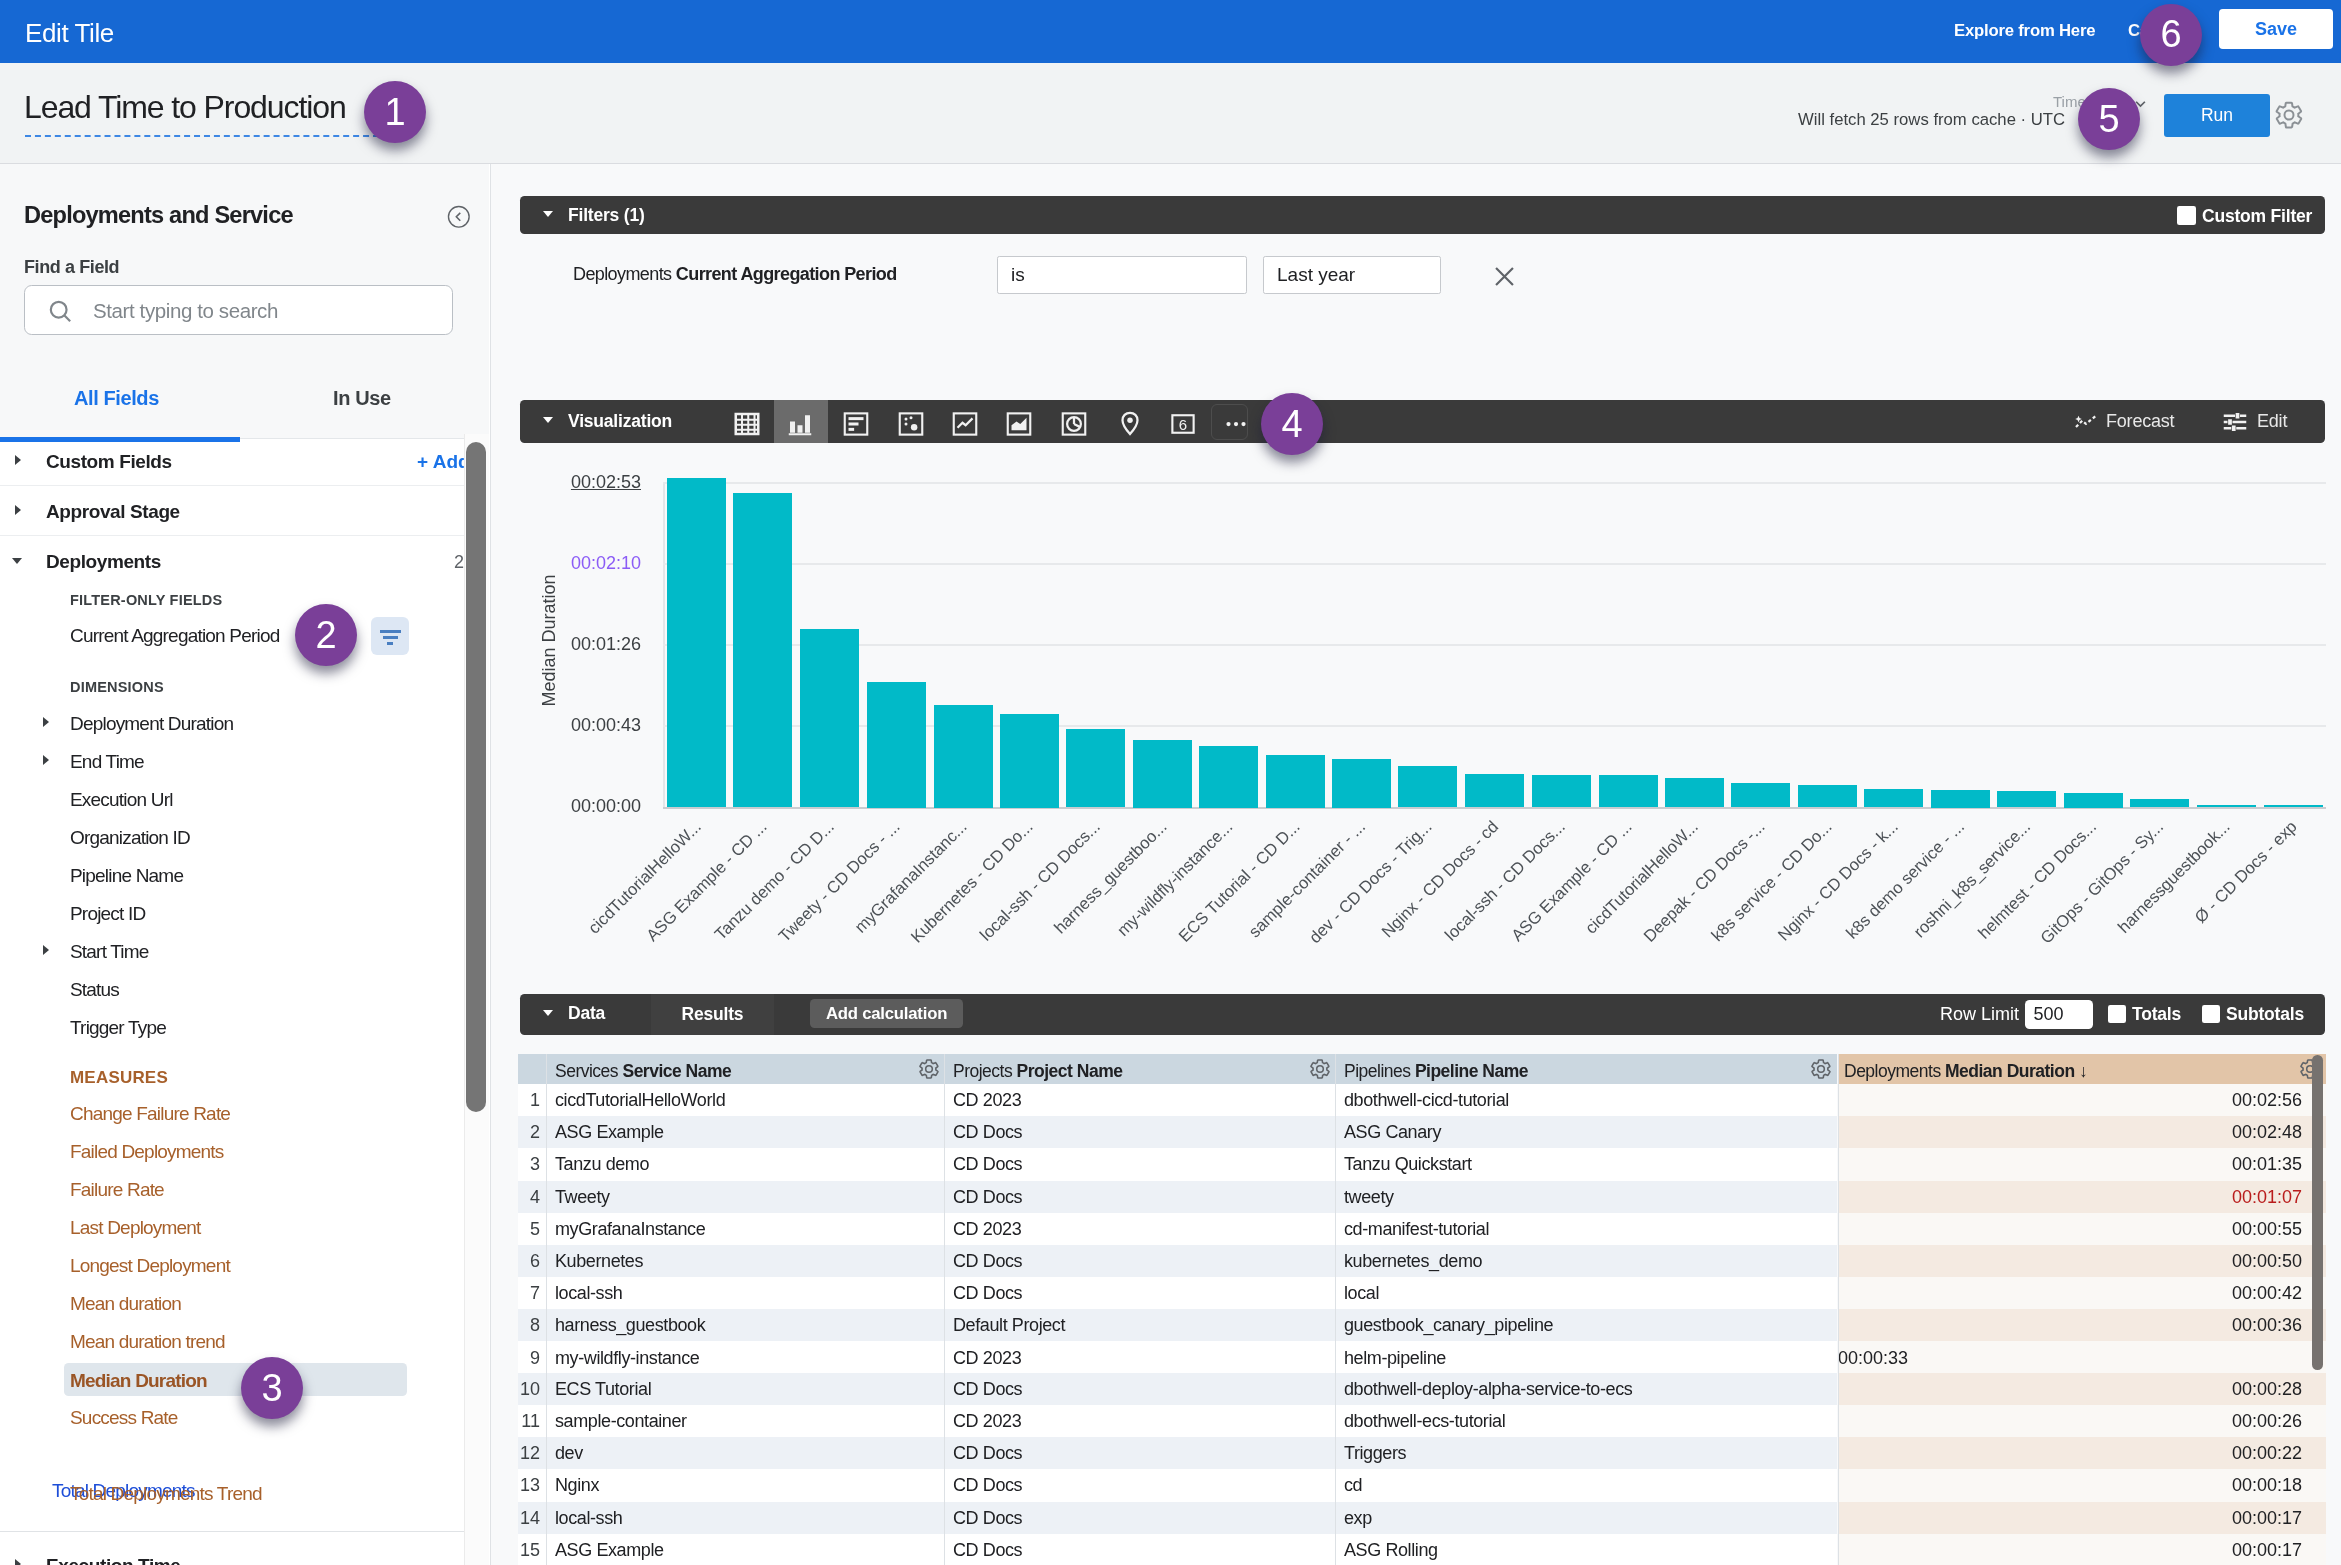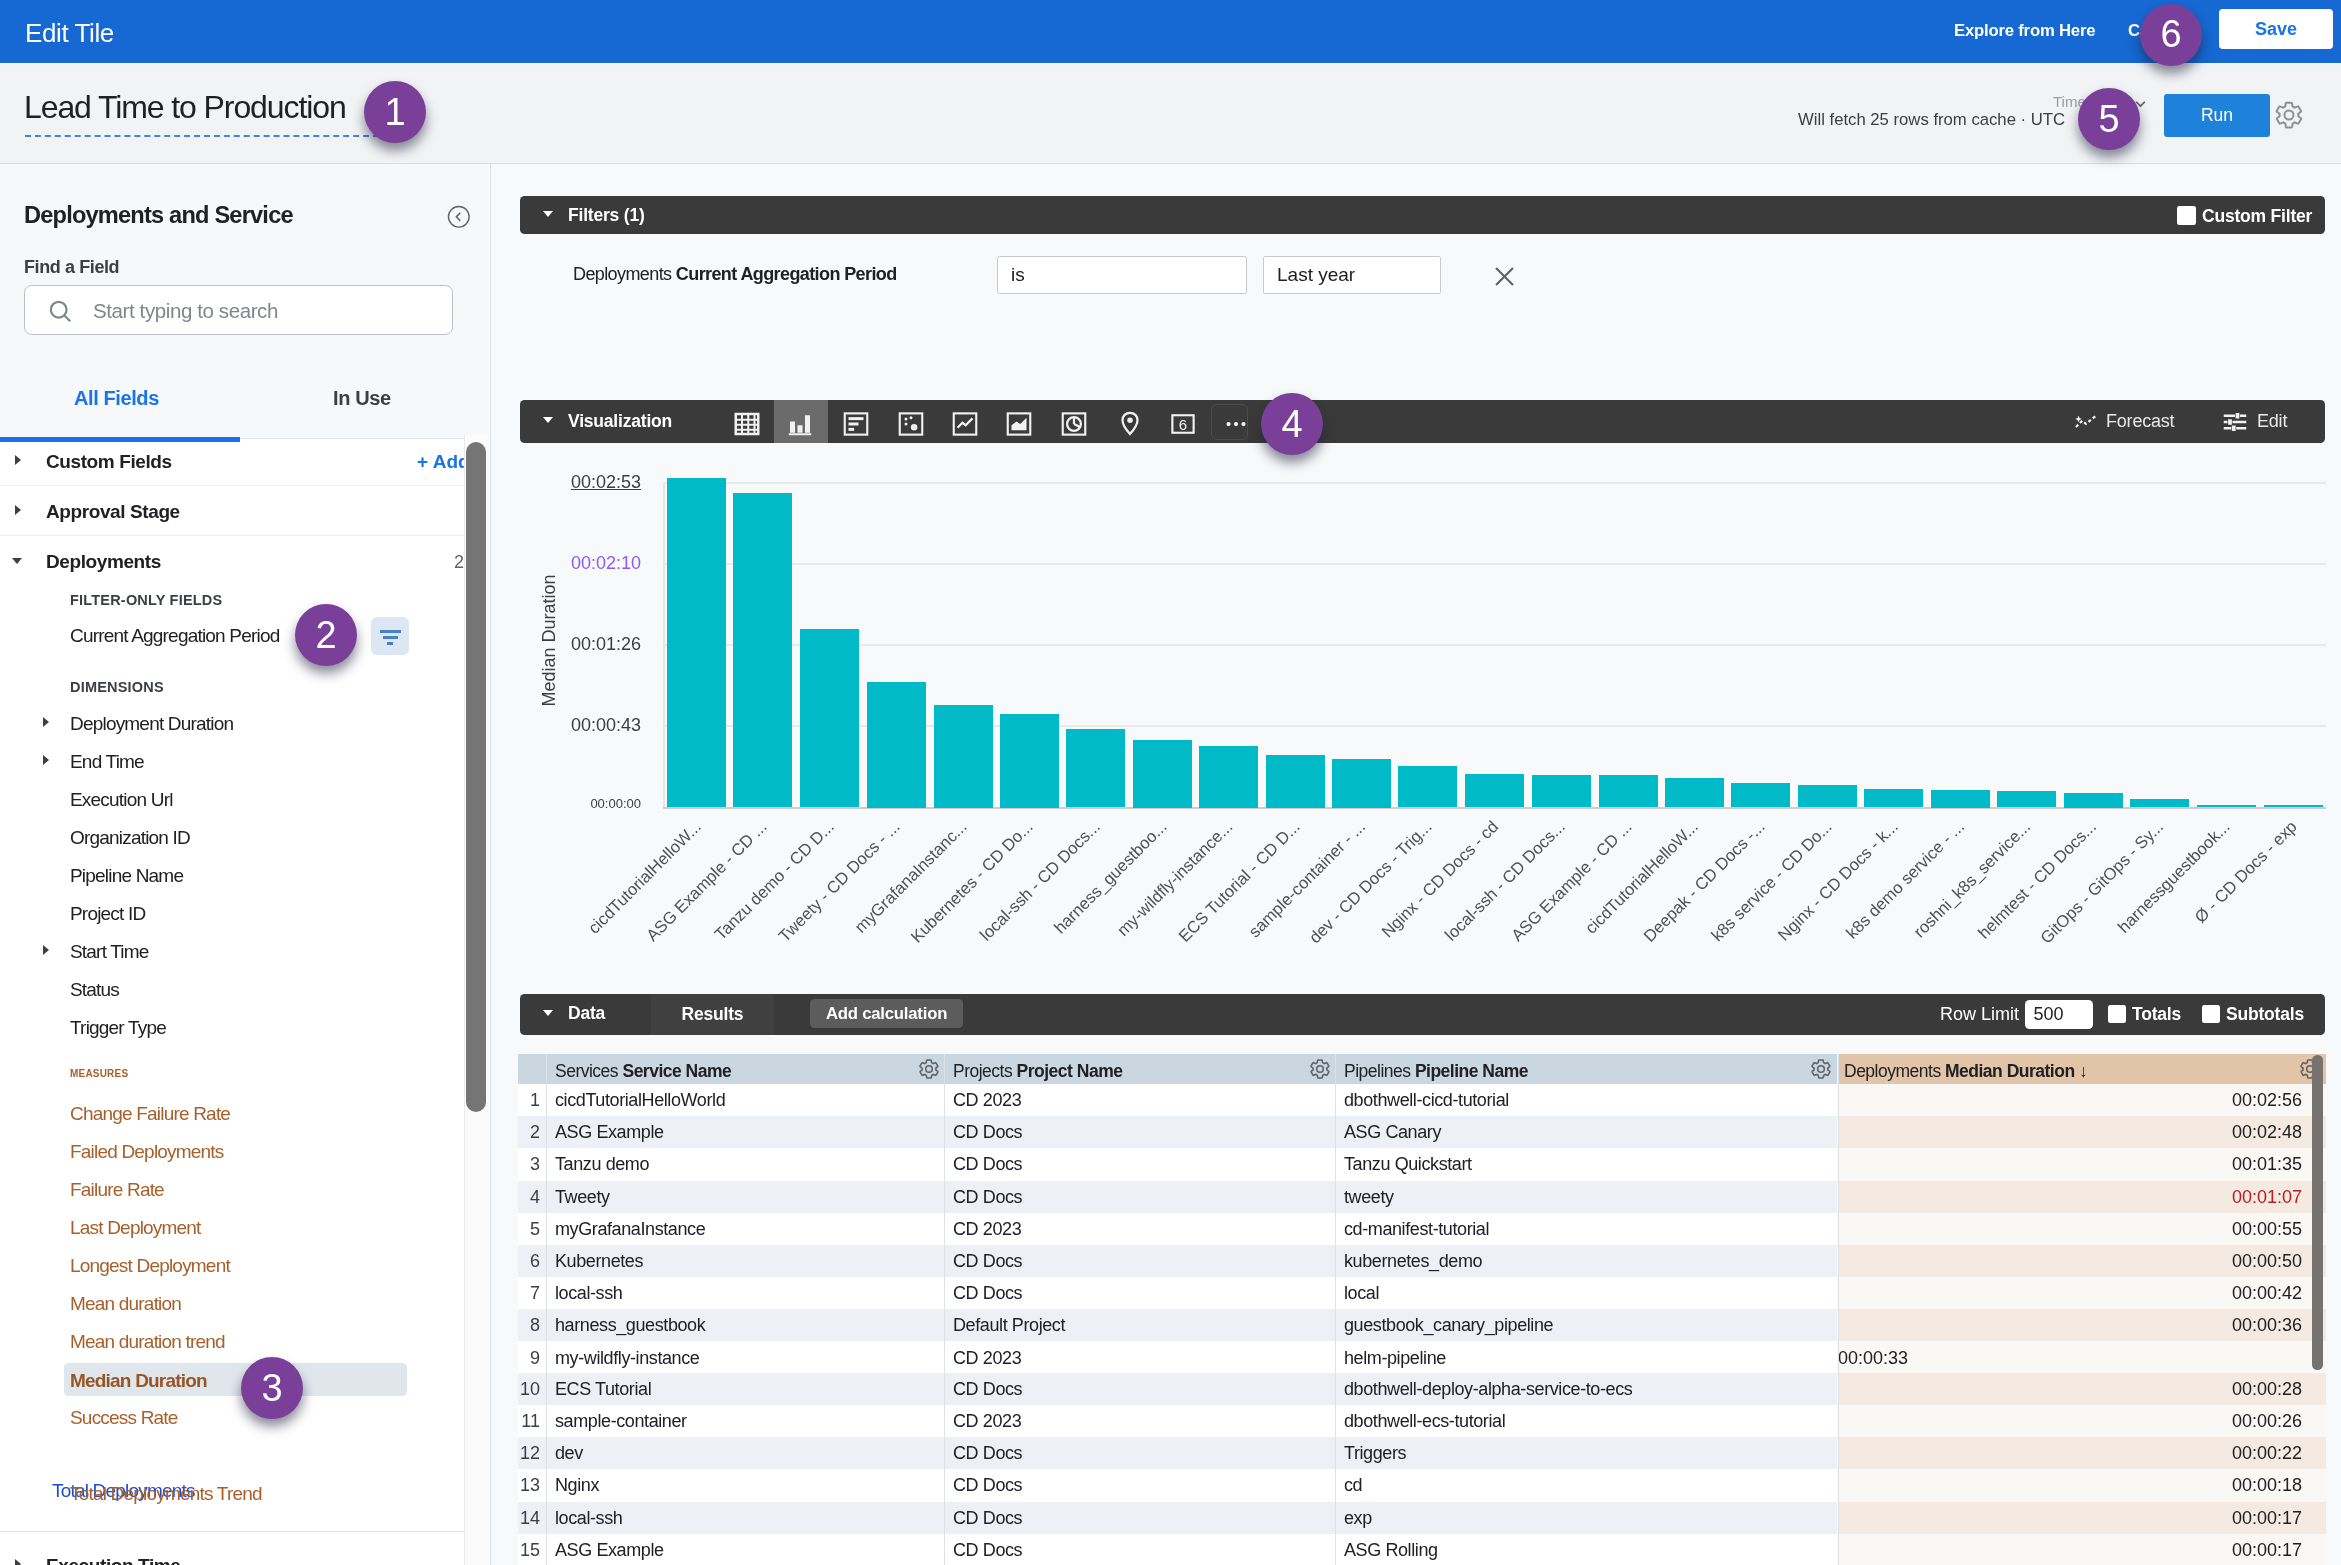--- a/index.html
+++ b/index.html
@@ -69,21 +69,21 @@
 <div class="abs" style="left:43px;top:755px;width:0;height:0;border-top:5.3px solid transparent;border-bottom:5.3px solid transparent;border-left:6.8px solid #3c4043;"></div>
 <div class="item" style="left:70px;top:751px;">End Time</div>
 <div class="item" style="left:70px;top:789px;">Execution Url</div>
 <div class="item" style="left:70px;top:827px;">Organization ID</div>
 <div class="item" style="left:70px;top:865px;">Pipeline Name</div>
 <div class="item" style="left:70px;top:903px;">Project ID</div>
 <div class="abs" style="left:43px;top:945px;width:0;height:0;border-top:5.3px solid transparent;border-bottom:5.3px solid transparent;border-left:6.8px solid #3c4043;"></div>
 <div class="item" style="left:70px;top:941px;">Start Time</div>
 <div class="item" style="left:70px;top:979px;">Status</div>
 <div class="item" style="left:70px;top:1017px;">Trigger Type</div>
-<div class="abs" style="left:70px;top:1068px;font-size:10px;font-weight:bold;letter-spacing:0.2px;color:#a7602b;">MEASURES</div>
+<div class="abs" style="left:70px;top:1068px;font-size:17px;font-weight:bold;letter-spacing:0.2px;color:#a7602b;">MEASURES</div>
 <div class="item" style="left:70px;top:1103px;color:#a7602b;">Change Failure Rate</div>
 <div class="item" style="left:70px;top:1141px;color:#a7602b;">Failed Deployments</div>
 <div class="item" style="left:70px;top:1179px;color:#a7602b;">Failure Rate</div>
 <div class="item" style="left:70px;top:1217px;color:#a7602b;">Last Deployment</div>
 <div class="item" style="left:70px;top:1255px;color:#a7602b;">Longest Deployment</div>
 <div class="item" style="left:70px;top:1293px;color:#a7602b;">Mean duration</div>
 <div class="item" style="left:70px;top:1331px;color:#a7602b;">Mean duration trend</div>
 <div class="abs" style="left:64px;top:1363px;width:343px;height:33px;background:#dfe6ec;border-radius:4.6px;"></div>
 <div class="item" style="left:70px;top:1370px;font-weight:bold;color:#9a5526;">Median Duration</div>
 <div class="item" style="left:70px;top:1407px;color:#a7602b;">Success Rate</div>
@@ -165,21 +165,21 @@
   </svg>
 <div class="bartxt" style="left:2106px;top:411px;font-weight:normal;color:#e8e8e8;font-size:18px;">Forecast</div>
 <svg class="abs" style="left:2220px;top:407px;" width="30" height="30" viewBox="0 0 24 24">
     <path d="M3 7h9M16 7h5M3 12h3M10 12h11M3 17h6M13 17h8" stroke="#f1f1f1" stroke-width="2"></path>
     <rect x="12.5" y="4.8" width="3" height="4.4" fill="#f1f1f1"></rect>
     <rect x="6.5" y="9.8" width="3" height="4.4" fill="#f1f1f1"></rect>
     <rect x="9.5" y="14.8" width="3" height="4.4" fill="#f1f1f1"></rect>
   </svg>
 <div class="bartxt" style="left:2257px;top:411px;font-weight:normal;color:#e8e8e8;font-size:18px;">Edit</div>
 <div class="abs" style="left:663px;top:483px;width:1.5px;height:324px;background:#e4e6e9;"></div>
-<div class="abs" style="left:489px;top:796px;width:152px;font-size:13px;color:#3c4043;text-align:right;">00:00:00</div>
+<div class="abs" style="left:489px;top:796px;width:152px;font-size:18px;color:#3c4043;text-align:right;">00:00:00</div>
 <div class="abs" style="left:663px;top:725px;width:1663px;height:1.5px;background:#e7e9eb;"></div>
 <div class="abs" style="left:489px;top:715px;width:152px;font-size:18px;color:#3c4043;text-align:right;">00:00:43</div>
 <div class="abs" style="left:663px;top:644px;width:1663px;height:1.5px;background:#e7e9eb;"></div>
 <div class="abs" style="left:489px;top:634px;width:152px;font-size:18px;color:#3c4043;text-align:right;">00:01:26</div>
 <div class="abs" style="left:663px;top:563px;width:1663px;height:1.5px;background:#e7e9eb;"></div>
 <div class="abs" style="left:489px;top:553px;width:152px;font-size:18px;color:#8b5cf6;text-align:right;">00:02:10</div>
 <div class="abs" style="left:663px;top:482px;width:1663px;height:1.5px;background:#e7e9eb;"></div>
 <div class="abs" style="left:489px;top:472px;width:152px;font-size:18px;color:#3c4043;text-align:right;text-decoration:underline;">00:02:53</div>
 <div class="abs" style="left:663px;top:807px;width:1663px;height:1.5px;background:#c9ccd0;"></div>
 <div class="abs" style="left:450px;top:630px;width:198px;font-size:18px;color:#3c4043;text-align:center;transform:rotate(-90deg);transform-origin:center;">Median Duration</div>

